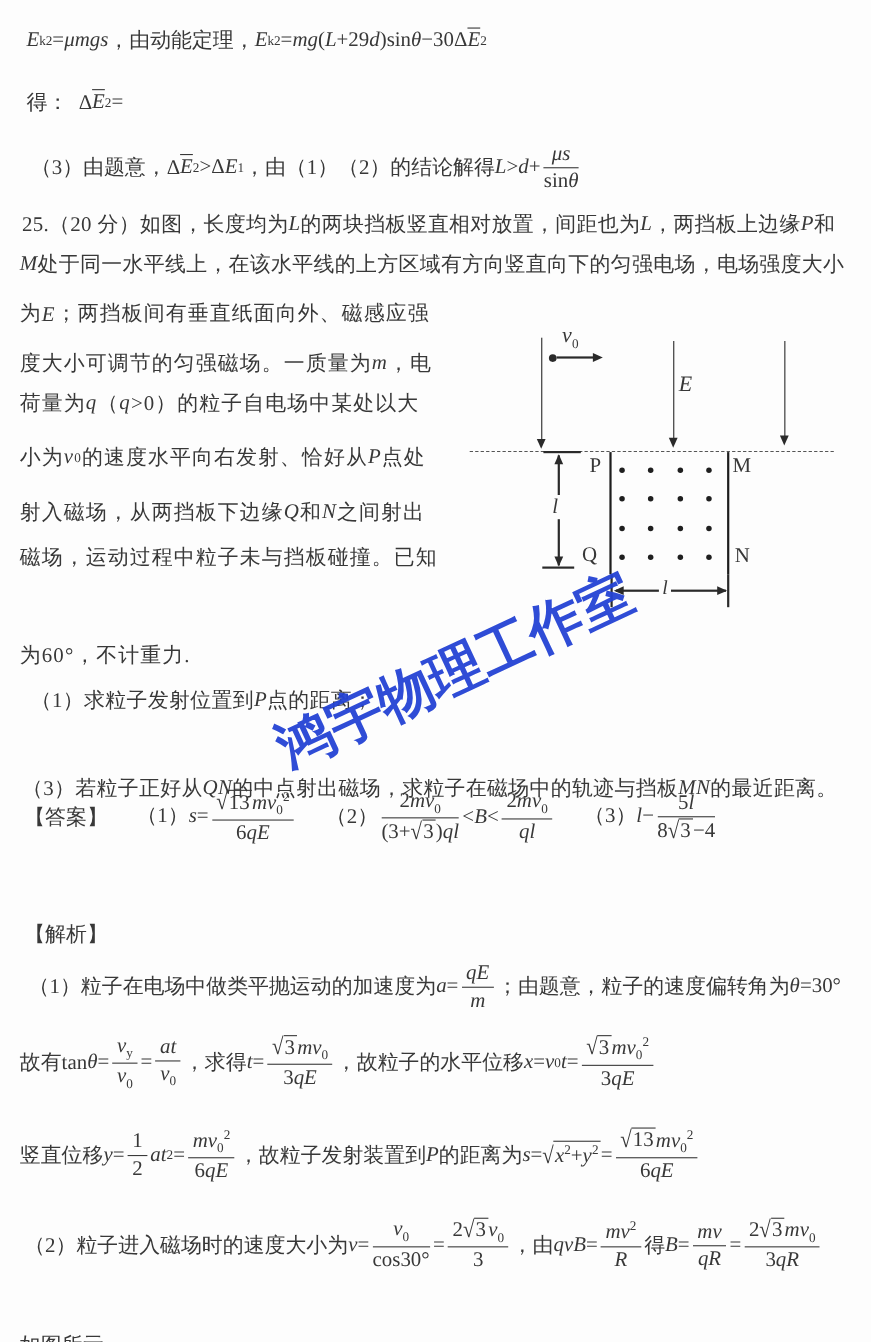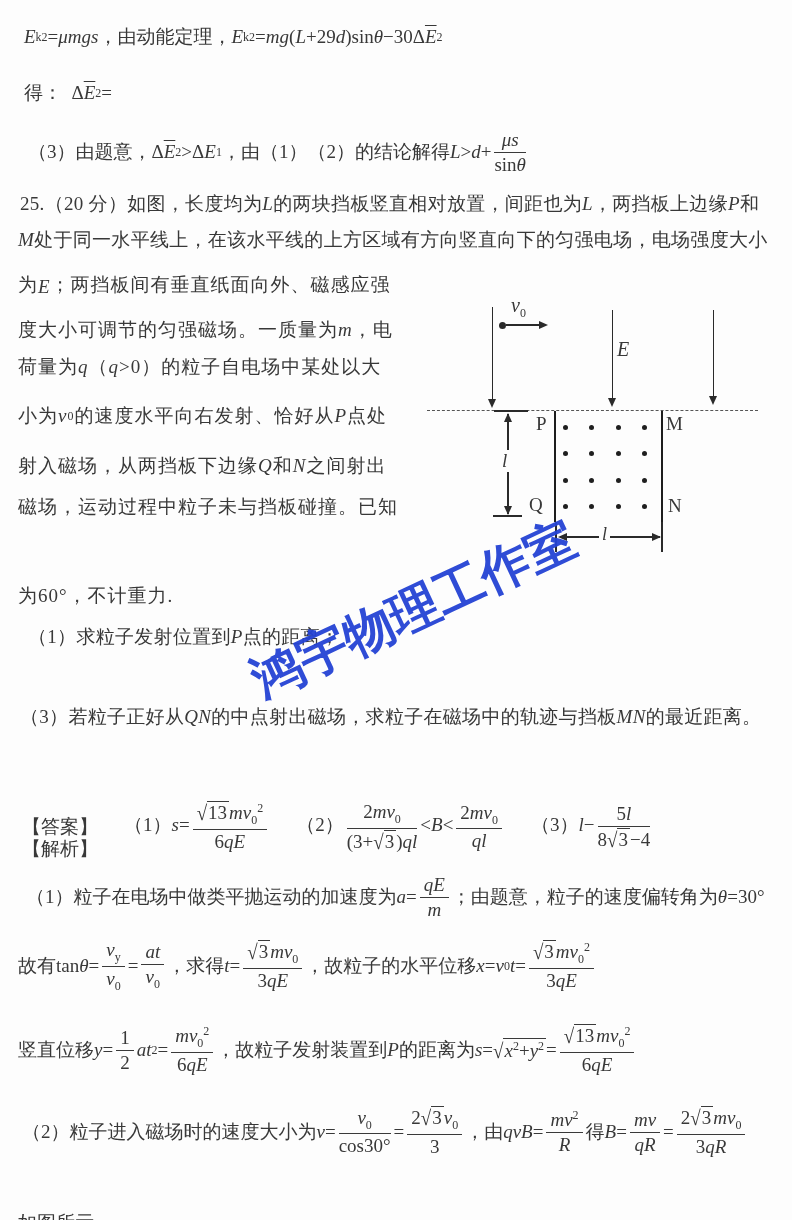--- a/index.html
+++ b/index.html
@@ -115,21 +115,21 @@
     <div class="flabel dimlab" style="left:499px;top:450px;"><i>l</i></div>
 
     <div class="fline" style="left:555px;top:522px;width:1.5px;height:30px;"></div>
     <div class="fline" style="left:661px;top:522px;width:1.5px;height:30px;"></div>
     <div class="fline" style="left:560px;top:536px;width:100px;height:1.5px;"></div>
     <div class="tri tri-left" style="left:558px;top:532.5px;"></div>
     <div class="tri tri-right" style="left:652px;top:532.5px;"></div>
     <div class="flabel dimlab" style="left:599px;top:524px;font-size:18px;"><i>l</i></div>
   </div>
 
-  <div class="mline" style="left:22px;top:796px;height:62px;column-gap:26px;">
+  <div class="mline" style="left:22px;top:712px;height:62px;column-gap:26px;">
     <span>【答案】</span>
     <span>（1）<i>s</i>=<span class="mfrac"><span class="mnum"><span class="msqrt"><span class="mrad">√</span><span class="mbar">13</span></span><i>mv</i><sub>0</sub><sup>2</sup></span><span class="mden">6<i>qE</i></span></span></span>
     <span>（2）<span class="mfrac"><span class="mnum">2<i>mv</i><sub>0</sub></span><span class="mden">(3+<span class="msqrt"><span class="mrad">√</span><span class="mbar">3</span></span>)<i>ql</i></span></span>&lt;<i>B</i>&lt;<span class="mfrac"><span class="mnum">2<i>mv</i><sub>0</sub></span><span class="mden"><i>ql</i></span></span></span>
     <span>（3）<i>l</i>−<span class="mfrac"><span class="mnum">5<i>l</i></span><span class="mden">8<span class="msqrt"><span class="mrad">√</span><span class="mbar">3</span></span>−4</span></span></span>
   </div>
 
   <div class="mline" style="left:22px;top:834px;height:30px;">【解析】</div>
   <div class="mline" style="left:26px;top:871px;height:52px;">（1）粒子在电场中做类平抛运动的加速度为<i>a</i>=<span class="mfrac"><span class="mnum"><i>qE</i></span><span class="mden"><i>m</i></span></span>；由题意，粒子的速度偏转角为<i>θ</i>=30°</div>
   <div class="mline" style="left:18px;top:937px;height:58px;">故有tan<i>θ</i>=<span class="mfrac"><span class="mnum"><i>v</i><sub>y</sub></span><span class="mden"><i>v</i><sub>0</sub></span></span>=<span class="mfrac"><span class="mnum"><i>at</i></span><span class="mden"><i>v</i><sub>0</sub></span></span>，求得<i>t</i>=<span class="mfrac"><span class="mnum"><span class="msqrt"><span class="mrad">√</span><span class="mbar">3</span></span><i>mv</i><sub>0</sub></span><span class="mden">3<i>qE</i></span></span>，故粒子的水平位移<i>x</i>=<i>v</i><sub>0</sub><i>t</i>=<span class="mfrac"><span class="mnum"><span class="msqrt"><span class="mrad">√</span><span class="mbar">3</span></span><i>mv</i><sub>0</sub><sup>2</sup></span><span class="mden">3<i>qE</i></span></span></div>
   <div class="mline" style="left:18px;top:1021px;height:58px;">竖直位移<i>y</i>=<span class="mfrac"><span class="mnum">1</span><span class="mden">2</span></span><i>at</i><sup>2</sup>=<span class="mfrac"><span class="mnum"><i>mv</i><sub>0</sub><sup>2</sup></span><span class="mden">6<i>qE</i></span></span>，故粒子发射装置到<i>P</i>的距离为<i>s</i>=<span class="msqrt"><span class="mrad">√</span><span class="mbar"><i>x</i><sup>2</sup>+<i>y</i><sup>2</sup></span></span>=<span class="mfrac"><span class="mnum"><span class="msqrt"><span class="mrad">√</span><span class="mbar">13</span></span><i>mv</i><sub>0</sub><sup>2</sup></span><span class="mden">6<i>qE</i></span></span></div>

